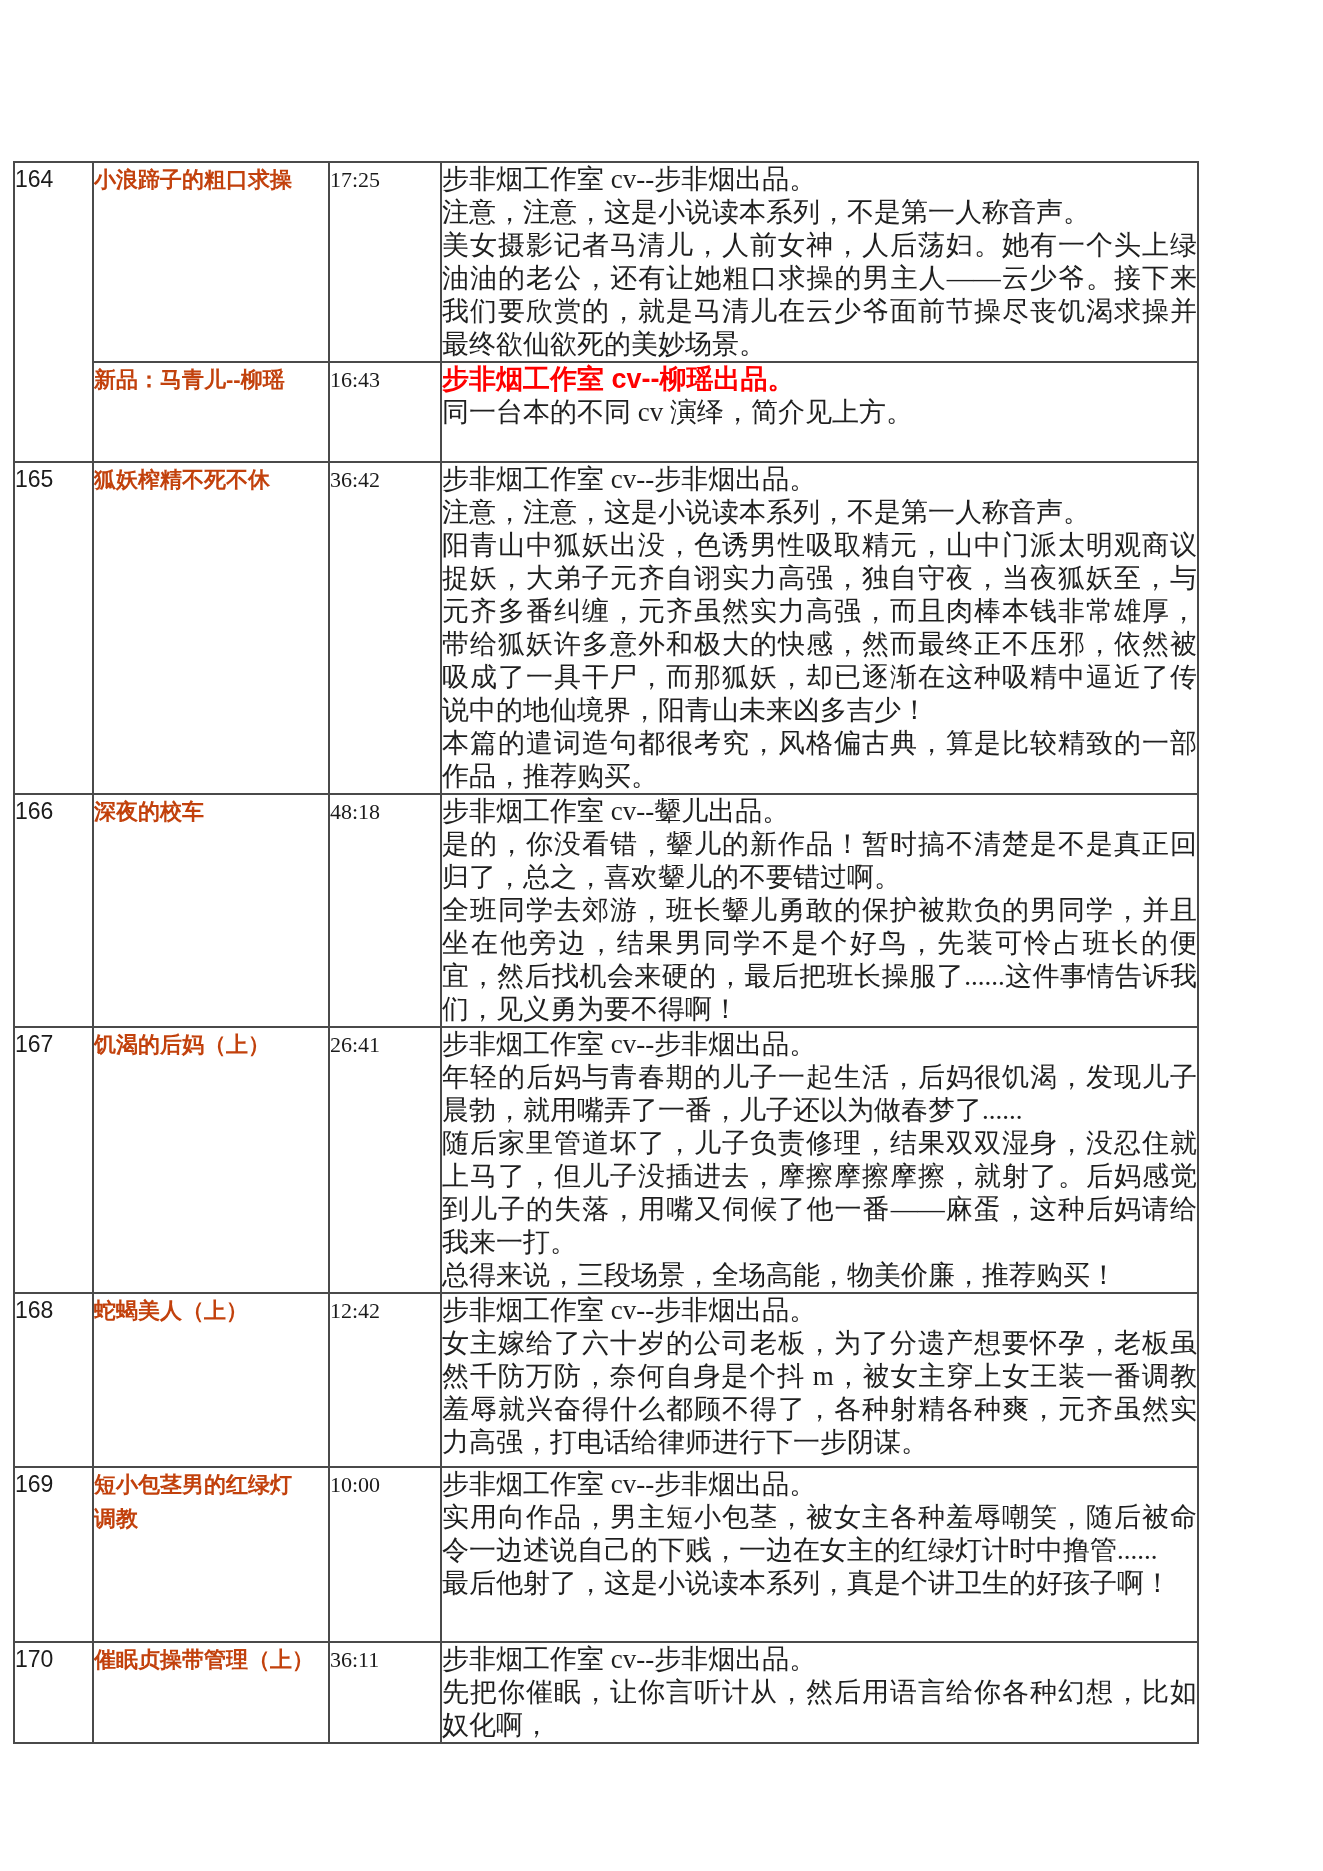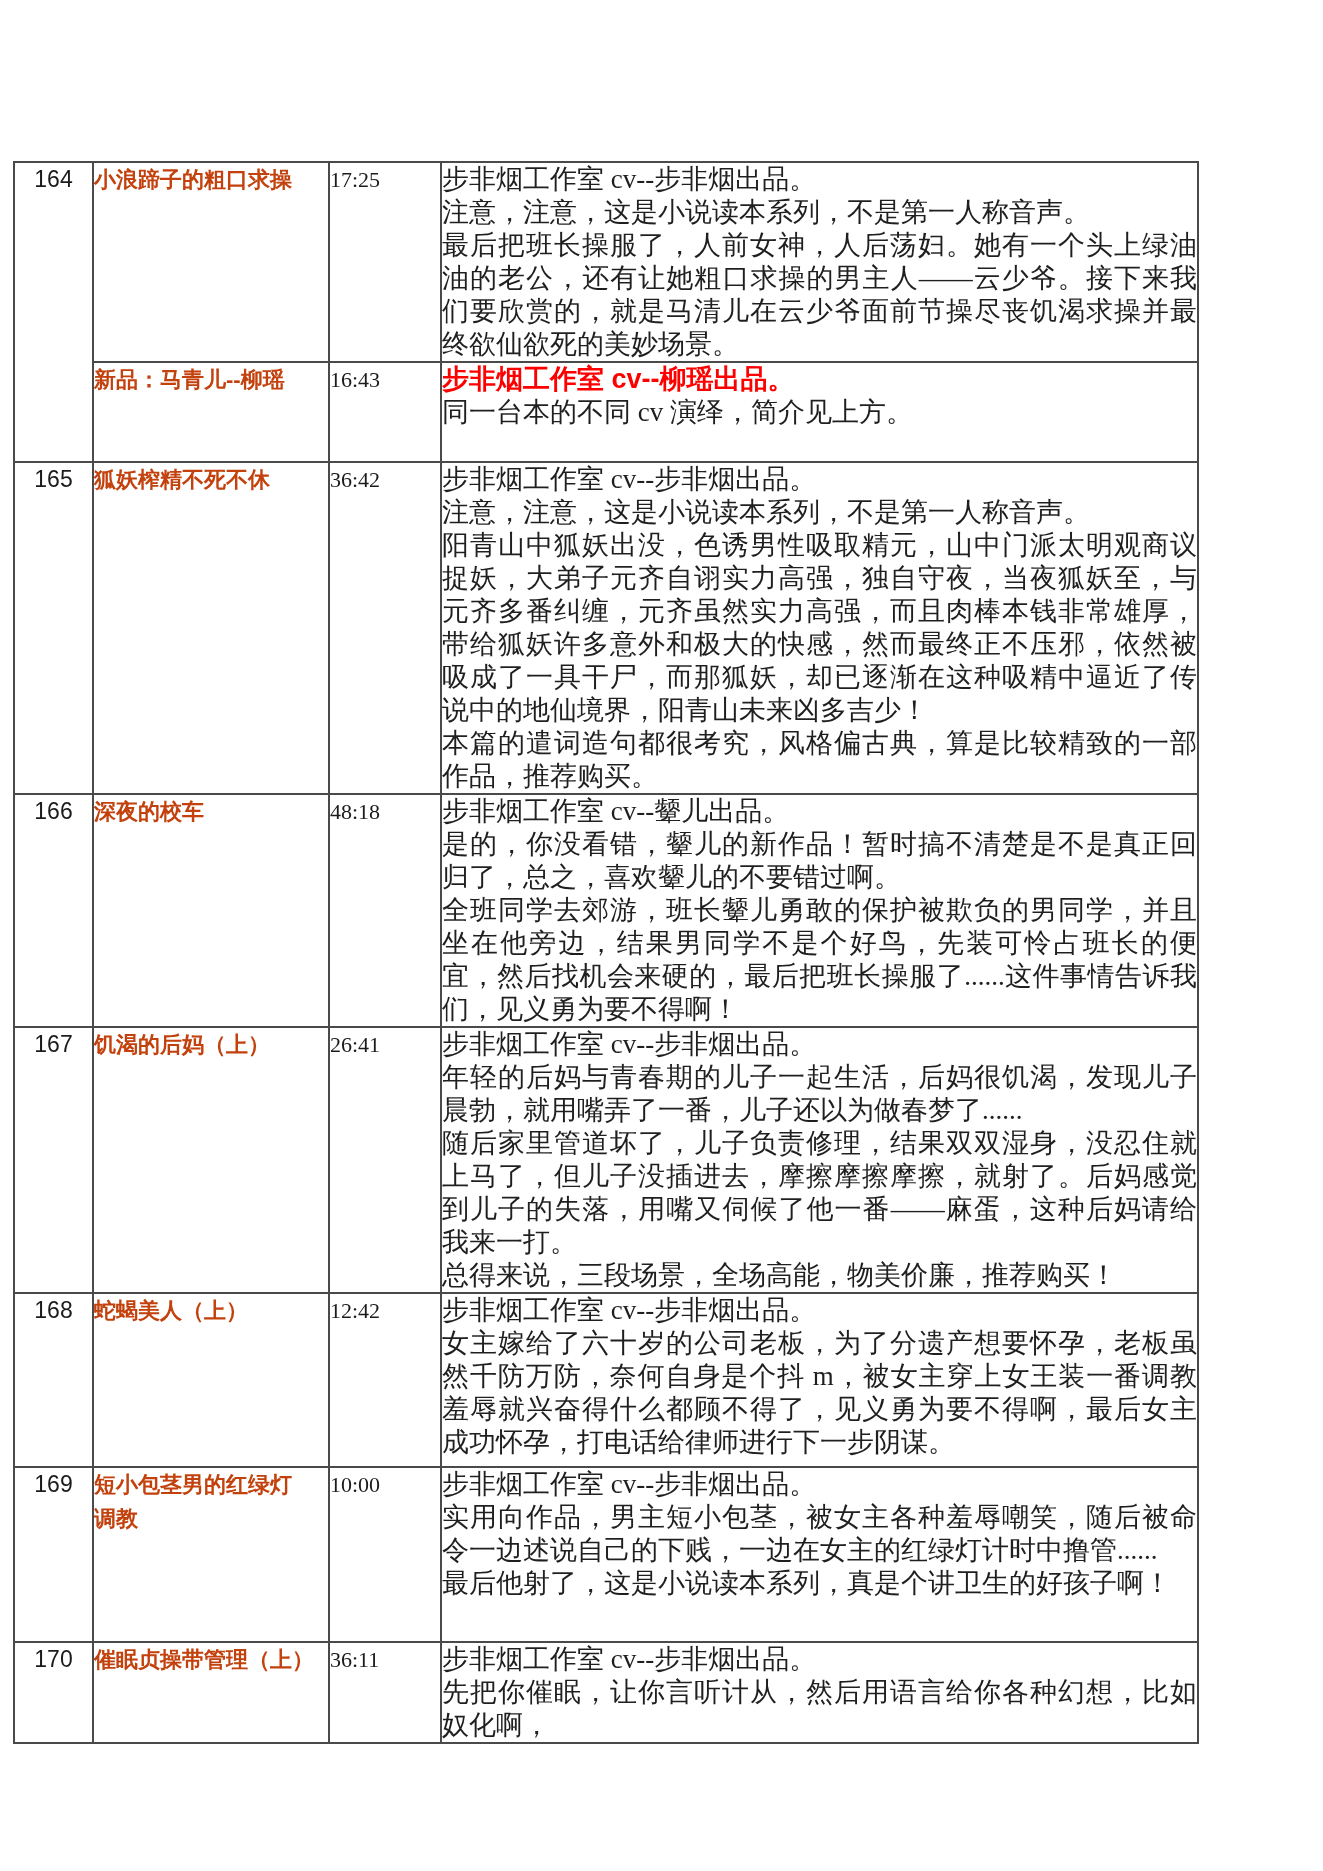--- a/index.html
+++ b/index.html
@@ -37,21 +37,20 @@
   .tr-167  { height: 244px; }
   .tr-168  { height: 174px; }
   .tr-169  { height: 175px; }
   .tr-170  { height: 88px; }
 
   .c-id {
     padding: 6px 4px 0 14px;
     font-size: 23px;
     line-height: 33px;
     font-family: "Liberation Sans", sans-serif;
-    text-align: center;
   }
   .c-title {
     padding: 4px 6px 0 10px;
     font-size: 22px;
     line-height: 34px;
     font-weight: bold;
     font-family: "Liberation Sans", sans-serif;
     color: #c2410c;
   }
   .c-time {
@@ -95,21 +94,21 @@
       </td>
       <td class="c-title">
         <span class="cell-text">小浪蹄子的粗口求操</span>
       </td>
       <td class="c-time">
         <span class="cell-text">17:25</span>
       </td>
       <td class="c-desc">
         <p class="para">步非烟工作室 cv--步非烟出品。</p>
         <p class="para">注意，注意，这是小说读本系列，不是第一人称音声。</p>
-        <p class="para">最后把班长操服了，人前女神，人后荡妇。她有一个头上绿油油的老公，还有让她粗口求操的男主人——云少爷。接下来我们要欣赏的，就是马清儿在云少爷面前节操尽丧饥渴求操并最终欲仙欲死的美妙场景。</p>
+        <p class="para">美女摄影记者马清儿，人前女神，人后荡妇。她有一个头上绿油油的老公，还有让她粗口求操的男主人——云少爷。接下来我们要欣赏的，就是马清儿在云少爷面前节操尽丧饥渴求操并最终欲仙欲死的美妙场景。</p>
       </td>
     </tr>
 
     <tr class="tr-164b">
       <td class="c-title">
         <span class="cell-text">新品：马青儿--柳瑶</span>
       </td>
       <td class="c-time">
         <span class="cell-text">16:43</span>
       </td>
@@ -177,21 +176,21 @@
         <span class="cell-text">168</span>
       </td>
       <td class="c-title">
         <span class="cell-text">蛇蝎美人（上）</span>
       </td>
       <td class="c-time">
         <span class="cell-text">12:42</span>
       </td>
       <td class="c-desc">
         <p class="para">步非烟工作室 cv--步非烟出品。</p>
-        <p class="para">女主嫁给了六十岁的公司老板，为了分遗产想要怀孕，老板虽然千防万防，奈何自身是个抖 m，被女主穿上女王装一番调教羞辱就兴奋得什么都顾不得了，见义勇为要不得啊，最后女主成功怀孕，打电话给律师进行下一步阴谋。</p>
+        <p class="para">女主嫁给了六十岁的公司老板，为了分遗产想要怀孕，老板虽然千防万防，奈何自身是个抖 m，被女主穿上女王装一番调教羞辱就兴奋得什么都顾不得了，各种射精各种爽，元齐虽然实力高强，打电话给律师进行下一步阴谋。</p>
       </td>
     </tr>
 
     <tr class="tr-169">
       <td class="c-id">
         <span class="cell-text">169</span>
       </td>
       <td class="c-title">
         <span class="cell-text">短小包茎男的红绿灯调教</span>
       </td>

